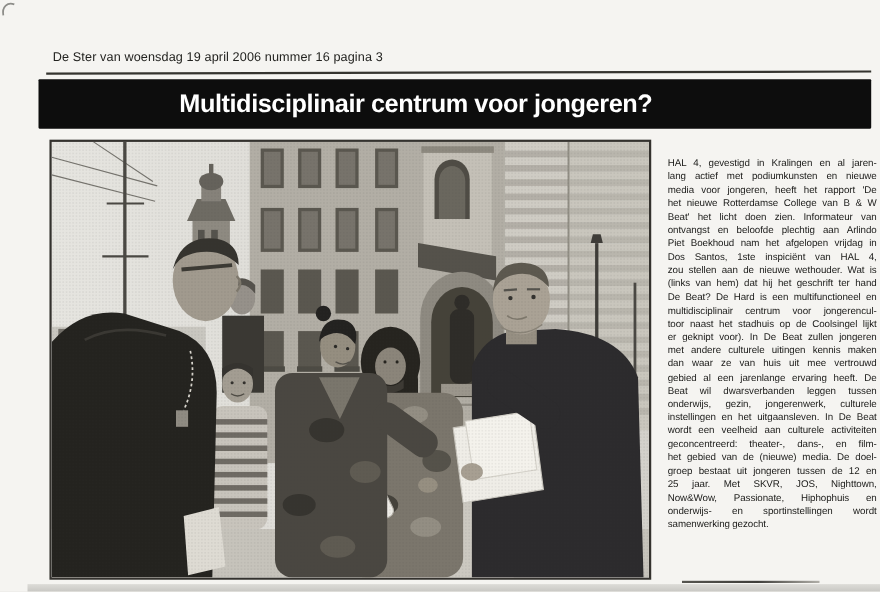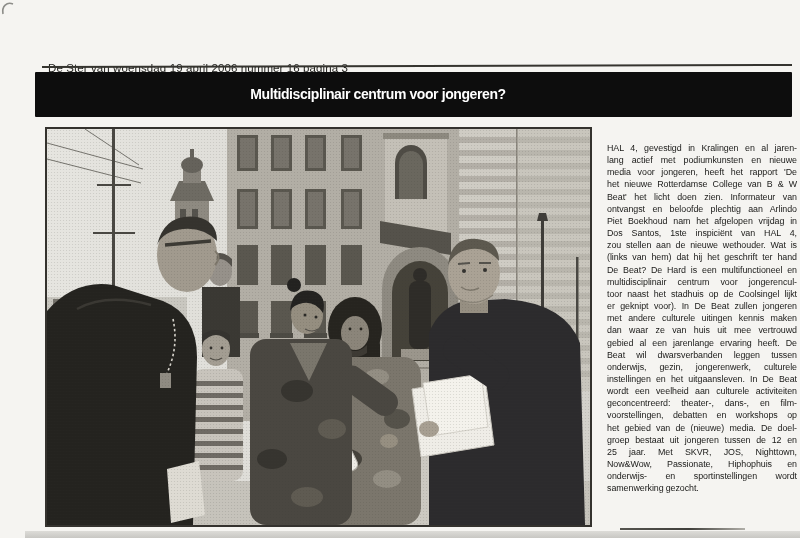--- a/index.html
+++ b/index.html
@@ -1,26 +1,26 @@
 <!DOCTYPE html>
 <html><head>
 <meta charset="utf-8">
 <style>
   html,body{margin:0;padding:0;}
   body{font-family:"Liberation Sans",sans-serif;background:#e9e8e5;}
   .scan{position:relative;width:800px;height:538px;background:#f5f4f1;overflow:hidden;}
 
   .corner-mark{position:absolute;left:0;top:0;width:22px;height:22px;}
 
-  .dateline{position:absolute;left:48px;top:62px;font-size:11.5px;color:#232320;letter-spacing:0.1px;}
+  .dateline{position:absolute;left:48px;top:46px;font-size:11.5px;color:#232320;letter-spacing:0.1px;}
   .rule-top{position:absolute;left:42px;top:65px;width:750px;height:2px;background:#35342f;transform:rotate(-0.15deg);}
 
   .banner{position:absolute;left:35px;top:72px;width:757px;height:45px;background:#0d0d0d;border-radius:1px;}
   .headline{display:block;height:45px;line-height:45px;text-align:center;padding-right:71px;
-    color:#ffffff;font-weight:bold;font-size:14px;letter-spacing:-0.4px;}
+    color:#ffffff;font-weight:bold;font-size:23px;letter-spacing:-0.4px;}
 
   .photo-frame{position:absolute;left:45px;top:127px;width:547px;height:400px;
     border:2px solid #34322e;box-sizing:border-box;background:#d9d8d4;}
   .photo-frame svg{display:block;width:100%;height:100%;}
 
   .article{position:absolute;left:607px;top:130px;width:190px;color:#1a1a18;margin-top:12px;}
   .tline{font-size:8.9px;line-height:12.15px;letter-spacing:-0.05px;word-spacing:-0.4px;
     text-align:justify;text-align-last:justify;white-space:nowrap;}
   .tline.last{text-align-last:left;}
 
@@ -287,21 +287,20 @@
       <div class="tline">toor naast het stadhuis op de Coolsingel lijkt</div>
       <div class="tline">er geknipt voor). In De Beat zullen jongeren</div>
       <div class="tline">met andere culturele uitingen kennis maken</div>
       <div class="tline">dan waar ze van huis uit mee vertrouwd</div>
       <div class="tline">gebied al een jarenlange ervaring heeft. De</div>
       <div class="tline">Beat wil dwarsverbanden leggen tussen</div>
       <div class="tline">onderwijs, gezin, jongerenwerk, culturele</div>
       <div class="tline">instellingen en het uitgaansleven. In De Beat</div>
       <div class="tline">wordt een veelheid aan culturele activiteiten</div>
       <div class="tline">geconcentreerd: theater-, dans-, en film-</div>
-      <div class="tline">voorstellingen, debatten en workshops op</div>
       <div class="tline">het gebied van de (nieuwe) media. De doel-</div>
       <div class="tline">groep bestaat uit jongeren tussen de 12 en</div>
       <div class="tline">25 jaar. Met SKVR, JOS, Nighttown,</div>
       <div class="tline">Now&amp;Wow, Passionate, Hiphophuis en</div>
       <div class="tline">onderwijs- en sportinstellingen wordt</div>
       <div class="tline last">samenwerking gezocht.</div>
     </div>
 
   <div class="end-rule"></div>
   <div class="bottom-shadow"></div>

